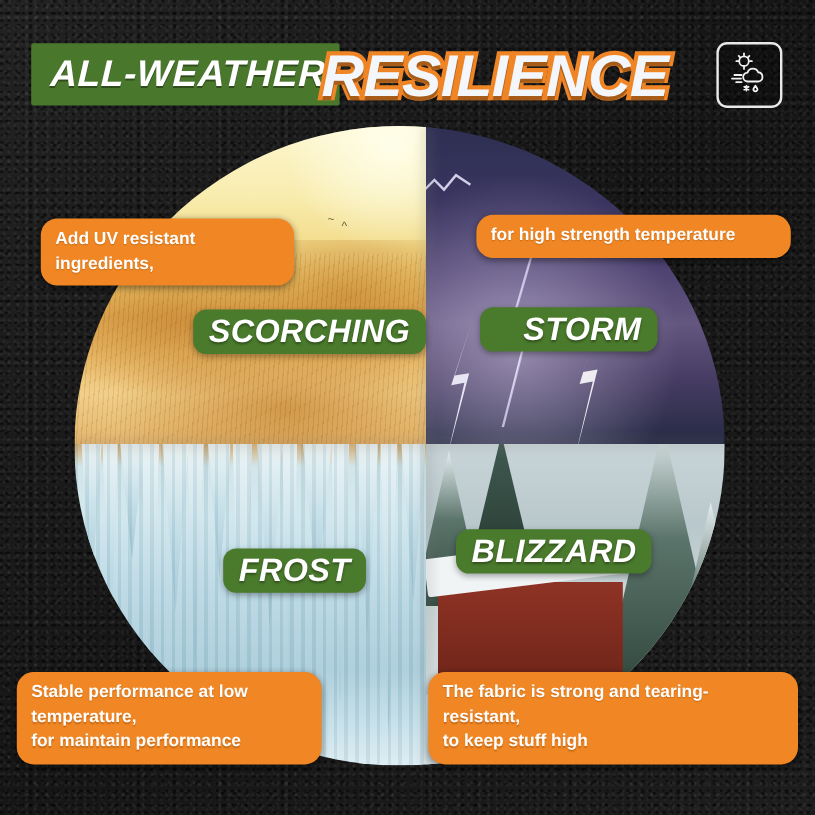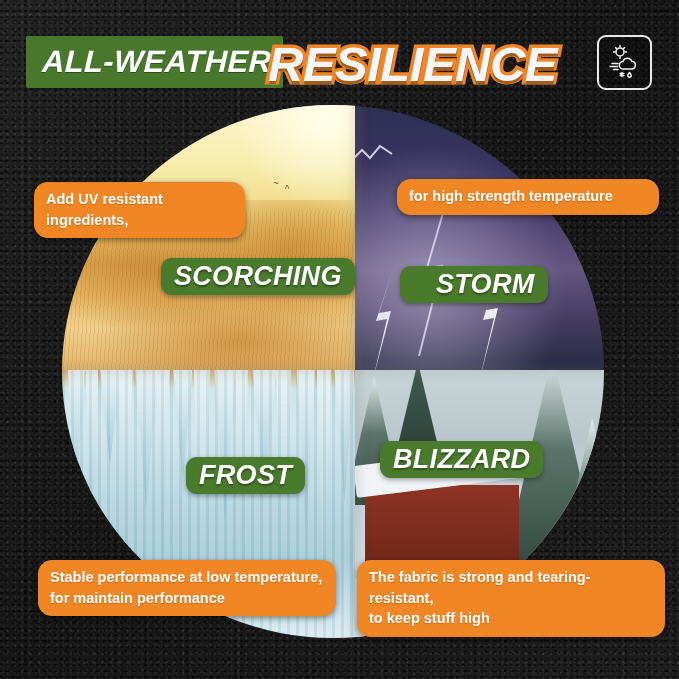--- a/index.html
+++ b/index.html
@@ -221,41 +221,41 @@
     font-size: 27px;
     font-weight: 700;
     font-style: italic;
     letter-spacing: 0.3px;
     line-height: 1.05;
     white-space: nowrap;
     text-shadow: 0 2px 2px rgba(0,0,0,.35);
     box-shadow: 0 2px 5px rgba(0,0,0,.35);
   }
   #label-scorching { left: 161px; top: 258px; }
-  #label-storm     { left: 400px; top: 266px; padding-left: 36px; }
+  #label-storm     { left: 400px; top: 256px; padding-left: 36px; }
   #label-frost     { left: 186px; top: 441px; margin-top: 16px; }
   #label-blizzard  { left: 380px; top: 441px; }
 
   
   .caption {
     position: absolute;
     background: #f08724;
     color: #ffffff;
     font-size: 14.5px;
     line-height: 1.42;
     font-weight: 600;
     padding: 7px 12px 8px;
     border-radius: 14px;
     box-sizing: border-box;
     box-shadow: 0 2px 6px rgba(0,0,0,.45);
     text-shadow: 0 1px 1px rgba(120,55,0,.35);
   }
   #caption-scorching { left: 34px;  top: 182px; width: 211px; }
   #caption-storm     { left: 397px; top: 179px; width: 262px; }
-  #caption-frost     { left: 14px;  top: 560px; width: 298px; margin-left: 24px; }
+  #caption-frost     { left: 14px;  top: 560px; width: 254px; }
   #caption-blizzard  { left: 357px; top: 560px; width: 308px; }
 </style>
 </head>
 <body>
 
 <div id="stage">
 
   <div class="header">
     <div class="title-green">
       <span>ALL-WEATHER</span>

